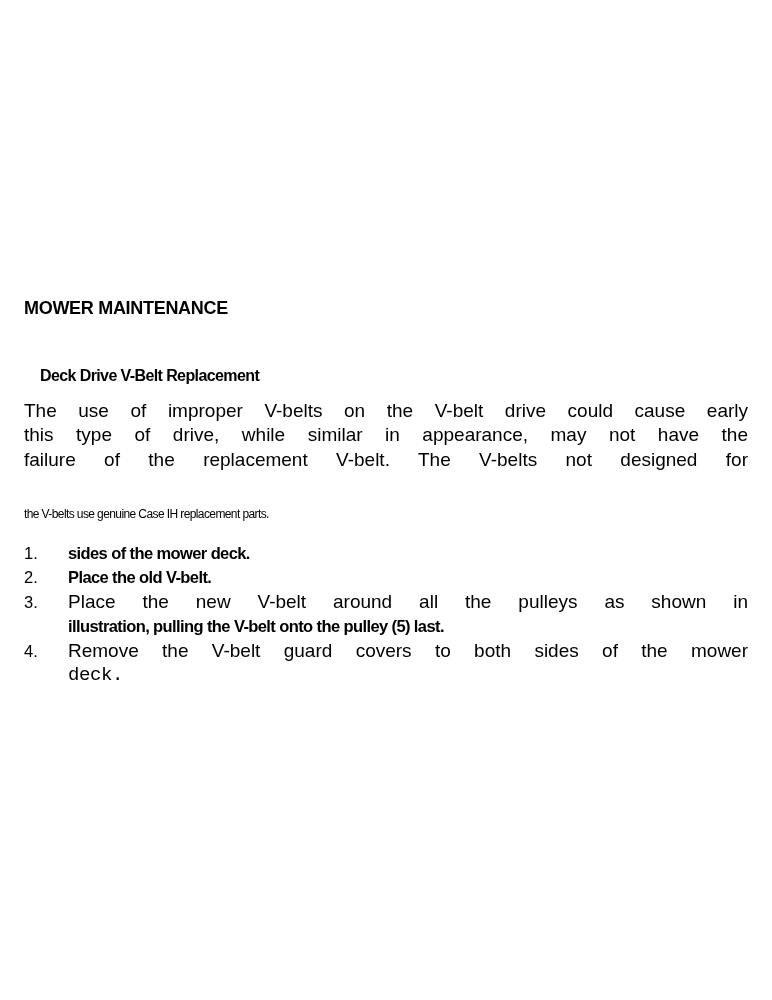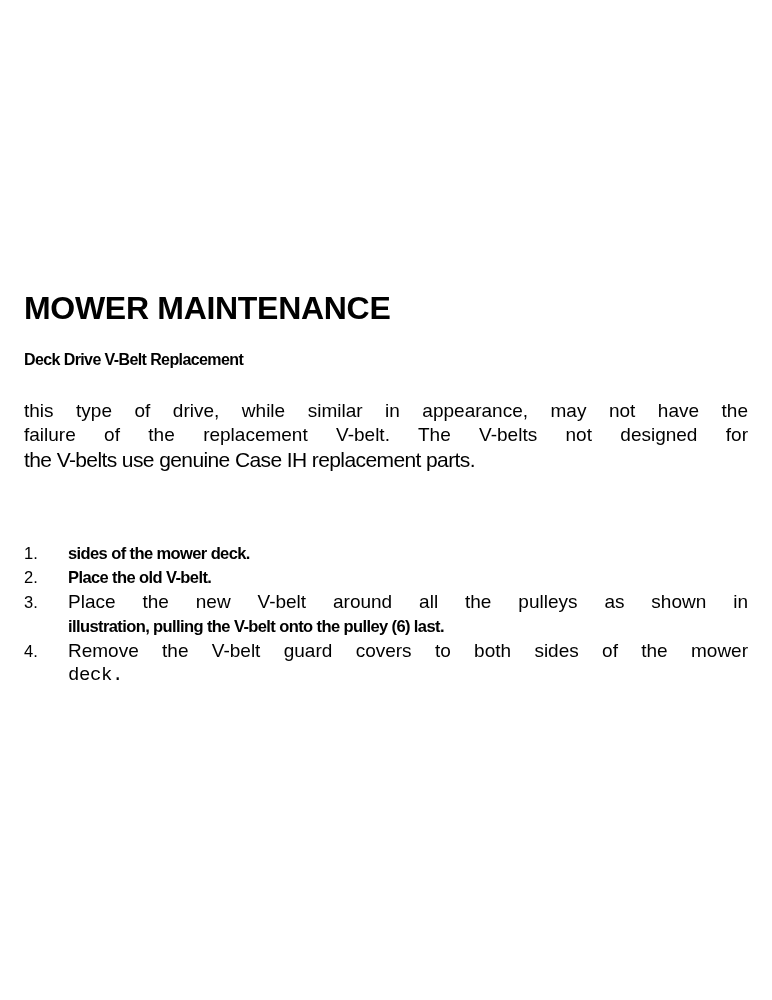--- a/index.html
+++ b/index.html
@@ -13,32 +13,32 @@
       position: relative;
       overflow: hidden;
       font-family: "Liberation Sans", sans-serif;
       color: #000000;
     }
     .page-title {
       position: absolute;
       left: 24px;
       top: 292px;
       margin: 0;
-      font-size: 32px;
+      font-size: 18px;
       font-weight: bold;
       letter-spacing: -0.3px;
       line-height: 32px;
       white-space: nowrap;
       text-align: center;
     }
     .section-title {
       position: absolute;
       left: 24px;
       top: 349px;
-      margin: 0;
+      margin: 16px;
       font-size: 16px;
       font-weight: bold;
       letter-spacing: -0.6px;
       line-height: 22px;
       white-space: nowrap;
     }
     .intro {
       position: absolute;
       left: 24px;
       top: 399px;
@@ -49,22 +49,23 @@
       font-size: 19px;
       line-height: 24.4px;
       height: 24.4px;
       white-space: nowrap;
       text-align: justify;
       text-align-last: justify;
     }
     .line.last {
       text-align: center;
       text-align-last: left;
-      font-size: 21px;
+      font-size: 12px;
       letter-spacing: -0.6px;
+      margin-top: 30px;
     }
     .steps {
       position: absolute;
       left: 24px;
       top: 541px;
       width: 724px;
       margin: 0;
       padding: 0;
       list-style: none;
     }
@@ -104,37 +105,38 @@
     }
   </style>
 </head>
 <body>
 
 <h1 class="page-title">MOWER MAINTENANCE</h1>
 
 <h2 class="section-title">Deck Drive V-Belt Replacement</h2>
 
 <div class="intro">
+  <span class="line">The use of improper V-belts on the V-belt drive could cause early</span>
   <span class="line">this type of drive, while similar in appearance, may not have the</span>
   <span class="line">failure of the replacement V-belt.  The V-belts not designed for</span>
   <span class="line last">the V-belts use genuine Case IH replacement parts.</span>
 </div>
 
 <ol class="steps">
   <li class="step">
     <span class="step-num">1.</span>
     <span class="step-line short">sides of the mower deck.</span>
   </li>
   <li class="step">
     <span class="step-num">2.</span>
     <span class="step-line short">Place the old V-belt.</span>
   </li>
   <li class="step">
     <span class="step-num">3.</span>
     <span class="step-line">Place the new V-belt around all the pulleys as shown in</span>
-    <span class="step-line short">illustration, pulling the V-belt onto the pulley (6) last.</span>
+    <span class="step-line short">illustration, pulling the V-belt onto the pulley (5) last.</span>
   </li>
   <li class="step">
     <span class="step-num">4.</span>
     <span class="step-line">Remove the V-belt guard covers to both sides of the mower</span>
     <span class="step-line short-normal">deck.</span>
   </li>
 </ol>
 
 </body></html>

